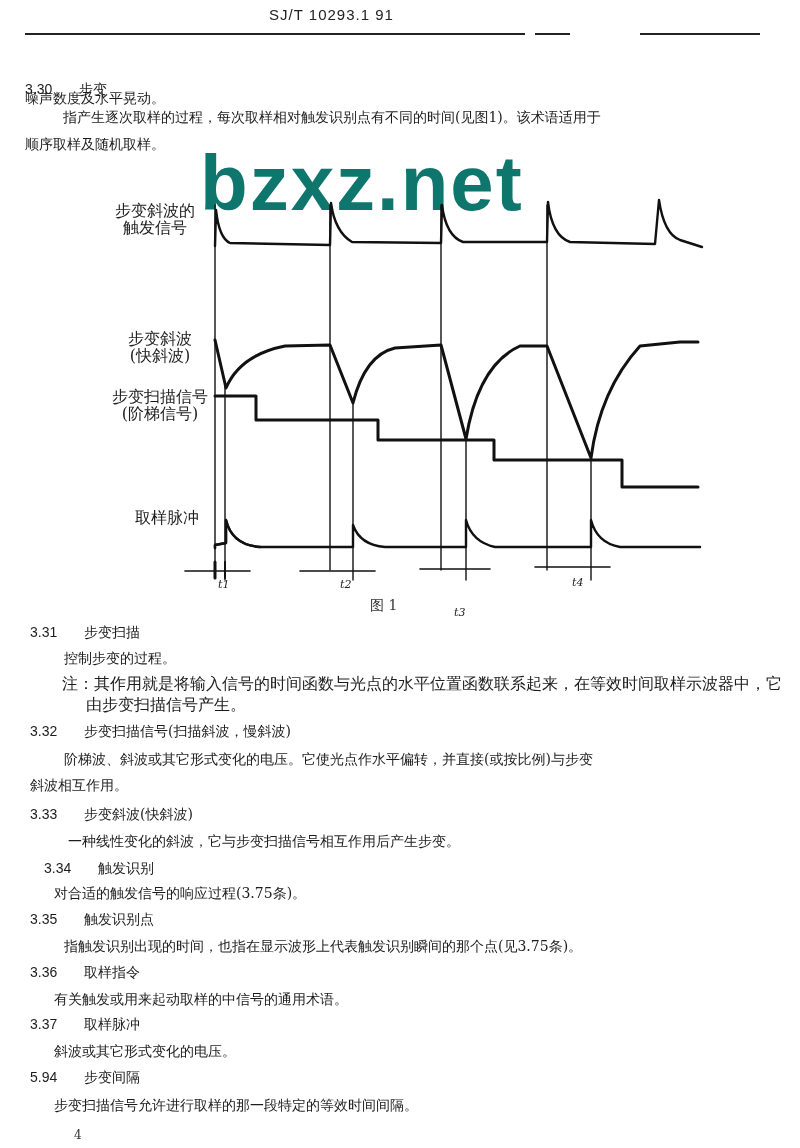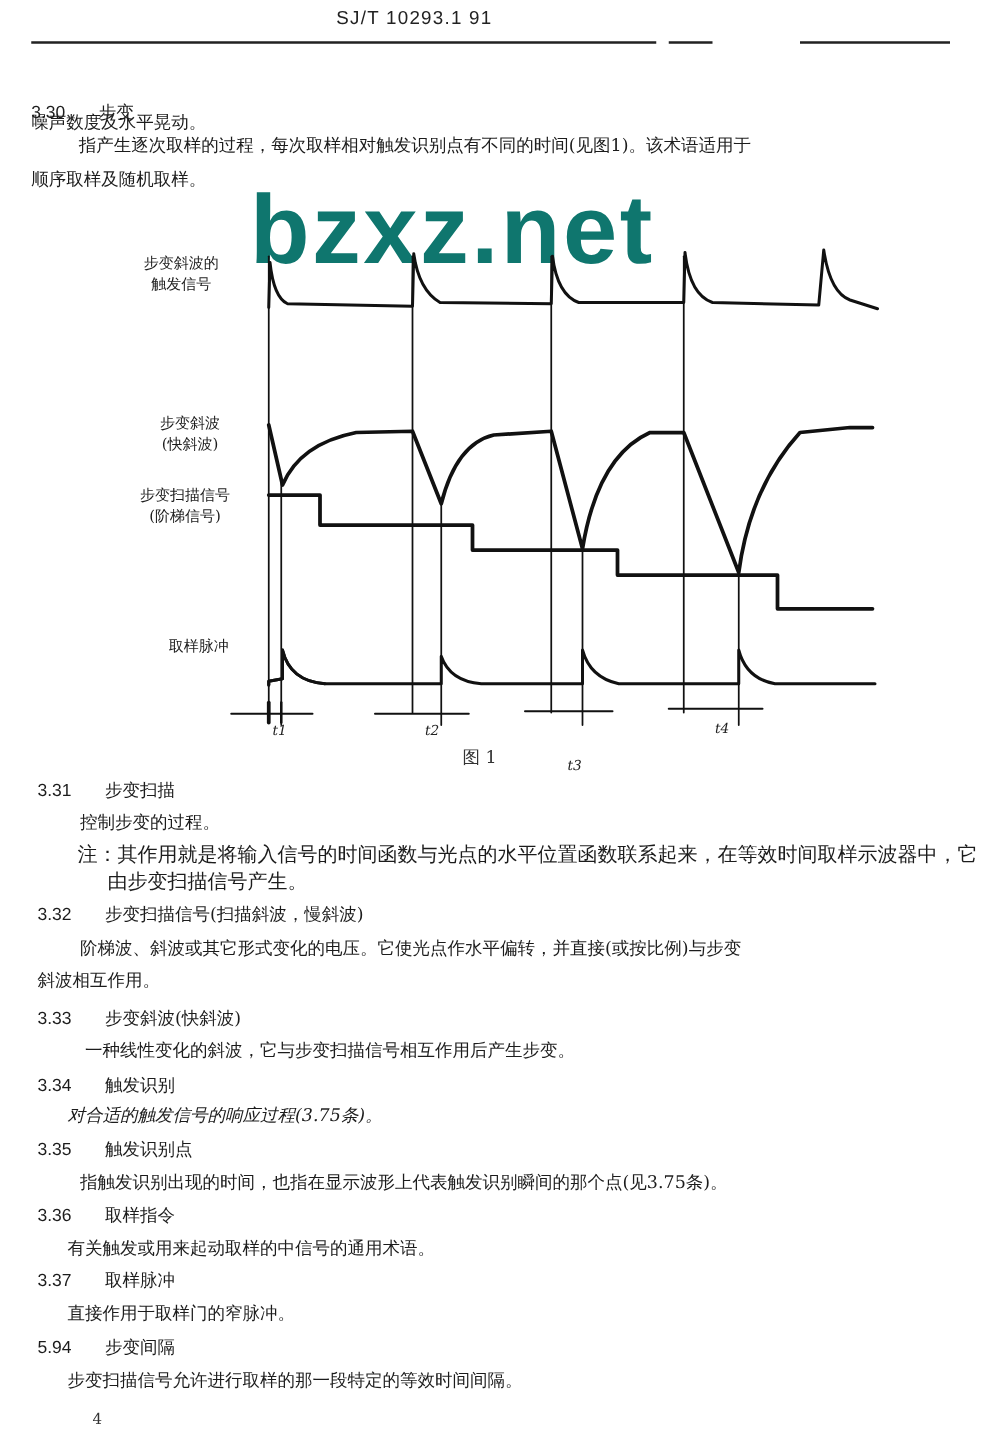--- a/index.html
+++ b/index.html
@@ -18,21 +18,21 @@
       position: absolute; font-size: 14px; line-height: 18px; white-space: nowrap;
       color: #1c1c1c;
     }
     .sec-num { display: inline-block; width: 54px; font-family: "Liberation Sans", sans-serif; }
     .note { font-size: 16px; }
     .watermark {
       position: absolute; top: 138px; left: 200px; font-family: "Liberation Sans", sans-serif;
       font-weight: bold; font-size: 78px; color: #0f766e; letter-spacing: 2px;
     }
     .fig-label {
-      position: absolute; font-size: 12px; line-height: 17px; text-align: center; color: #1c1c1c;
+      position: absolute; font-size: 16px; line-height: 17px; text-align: center; color: #1c1c1c;
       white-space: nowrap;
     }
     .t-label { position: absolute; font-size: 11px; font-style: italic; color: #222; }
     .fig-caption { position: absolute; top: 597px; left: 370px; font-size: 14px; color: #333; }
     svg.figure { position: absolute; left: 0; top: 0; }
     .footer-mark { position: absolute; top: 1128px; left: 74px; font-size: 12px; color: #333; }
   </style>
 </head>
 <body>
 
@@ -124,39 +124,39 @@
     <span class="sec-num">3.32</span><span>步变扫描信号(扫描斜波，慢斜波)</span>
   </div>
   <div class="text-line" style="top:750px;left:64px;">阶梯波、斜波或其它形式变化的电压。它使光点作水平偏转，并直接(或按比例)与步变</div>
   <div class="text-line" style="top:776px;left:30px;">斜波相互作用。</div>
 
   <div class="text-line" style="top:805px;left:30px;">
     <span class="sec-num">3.33</span><span>步变斜波(快斜波)</span>
   </div>
   <div class="text-line" style="top:832px;left:68px;">一种线性变化的斜波，它与步变扫描信号相互作用后产生步变。</div>
 
-  <div class="text-line" style="top:859px;left:30px;">
+  <div class="text-line" style="top:859px;left:44px;">
     <span class="sec-num">3.34</span><span>触发识别</span>
   </div>
-  <div class="text-line" style="top:884px;left:54px;font-style:italic;">对合适的触发信号的响应过程(3.75条)。</div>
+  <div class="text-line" style="top:884px;left:54px;">对合适的触发信号的响应过程(3.75条)。</div>
 
   <div class="text-line" style="top:910px;left:30px;">
     <span class="sec-num">3.35</span><span>触发识别点</span>
   </div>
   <div class="text-line" style="top:937px;left:64px;">指触发识别出现的时间，也指在显示波形上代表触发识别瞬间的那个点(见3.75条)。</div>
 
   <div class="text-line" style="top:963px;left:30px;">
     <span class="sec-num">3.36</span><span>取样指令</span>
   </div>
   <div class="text-line" style="top:990px;left:54px;">有关触发或用来起动取样的中信号的通用术语。</div>
 
   <div class="text-line" style="top:1015px;left:30px;">
     <span class="sec-num">3.37</span><span>取样脉冲</span>
   </div>
-  <div class="text-line" style="top:1042px;left:54px;">直接作用于取样门的窄脉冲。</div>
+  <div class="text-line" style="top:1042px;left:54px;">斜波或其它形式变化的电压。</div>
 
   <div class="text-line" style="top:1068px;left:30px;">
     <span class="sec-num">5.94</span><span>步变间隔</span>
   </div>
   <div class="text-line" style="top:1096px;left:54px;">步变扫描信号允许进行取样的那一段特定的等效时间间隔。</div>
 
   <div class="footer-mark">4</div>
 </div>
 
 </body></html>

